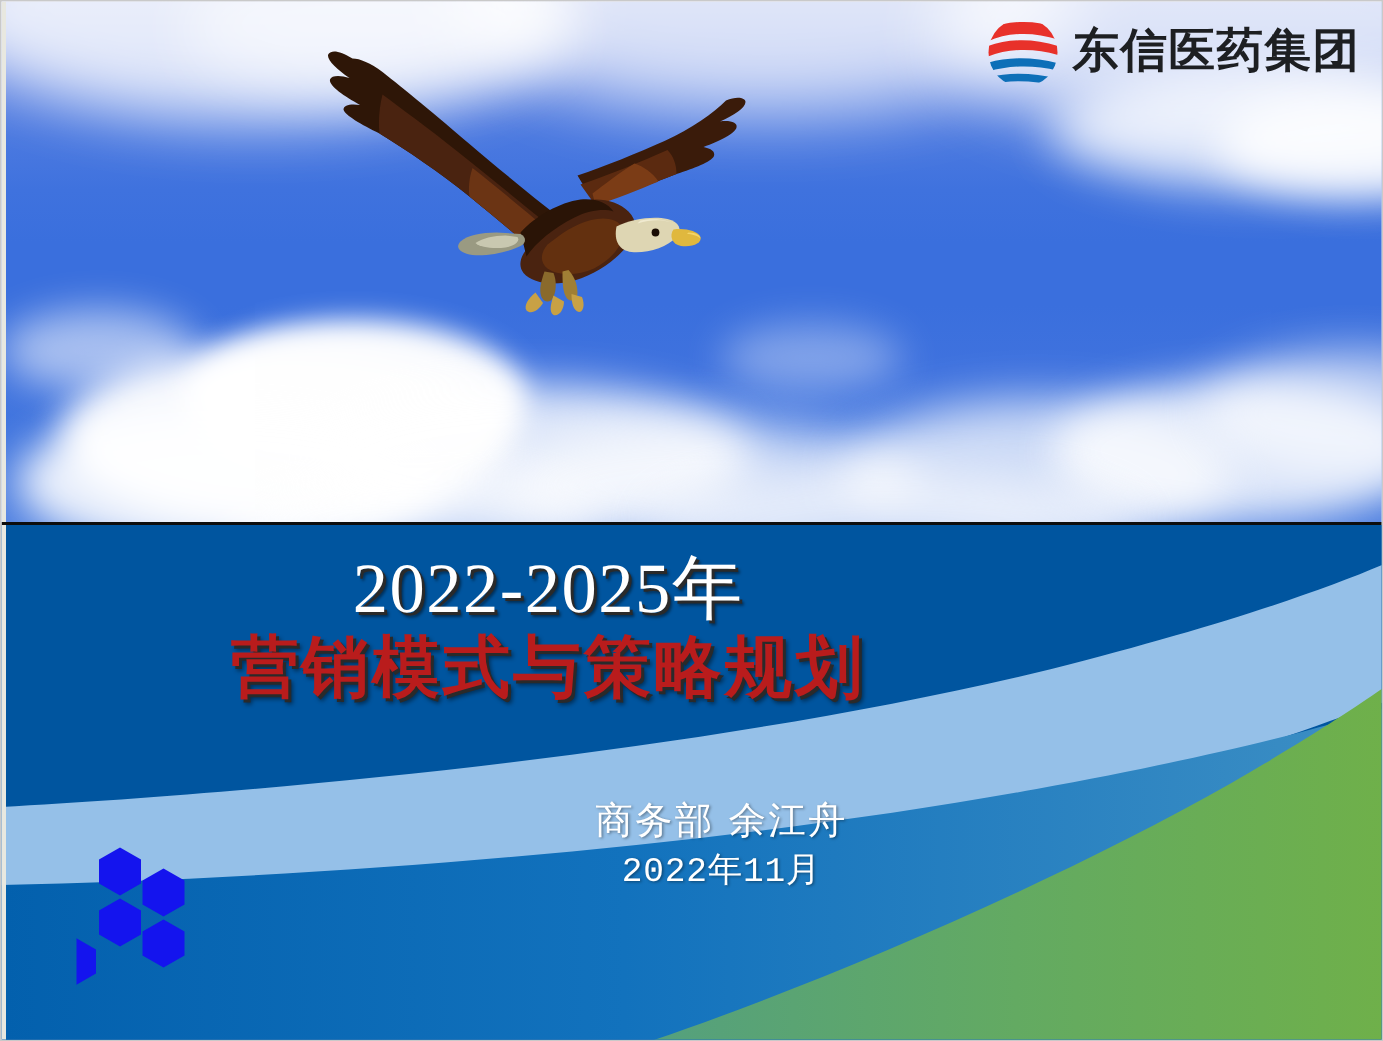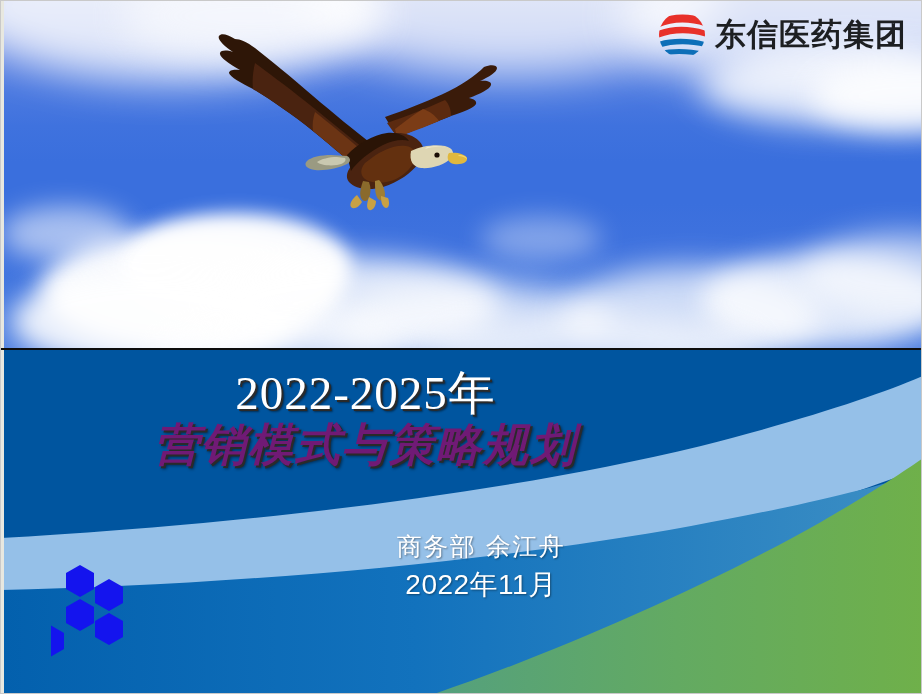--- a/index.html
+++ b/index.html
@@ -169,47 +169,46 @@
     font-weight: normal;
     color: #ffffff;
     line-height: 1.18;
     letter-spacing: 1px;
     text-shadow: 2px 2px 0 #2a2a2a, 3px 3px 2px rgba(0,0,0,.45);
   }
   .title-line-2 {
     font-family: "DejaVu Sans", "Liberation Sans", sans-serif;
     font-size: 45px;
     font-weight: bold;
-    color: #701a75;
+    color: #b91c1c;
     line-height: 1.16;
     letter-spacing: 2px;
     margin-top: -2px;
     text-shadow: 2px 2px 0 #2a2a2a, 3px 3px 3px rgba(0,0,0,.45);
-    font-style: italic;
   }
   .subtitle-block {
     position: absolute;
     left: 0;
     top: 528px;
     width: 922px;
     text-align: center;
     z-index: 7;
   }
   .subtitle-line {
     font-family: "DejaVu Serif", "Liberation Serif", serif;
     font-size: 25px;
     color: #ffffff;
     line-height: 1.42;
     letter-spacing: 1.5px;
     text-shadow: 1px 1px 2px rgba(0,0,0,.40);
     margin-left: 38px;
   }
   .subtitle-line.date {
-    font-family: Liberation Sans, sans-serif;
-    font-size: 28px;
+    font-family: Liberation Mono, monospace;
+    font-size: 23px;
     letter-spacing: .5px;
   }
 </style>
 </head>
 <body>
 
 <div class="slide">
 
   <div class="photo-band">
     <div class="sky"></div>

